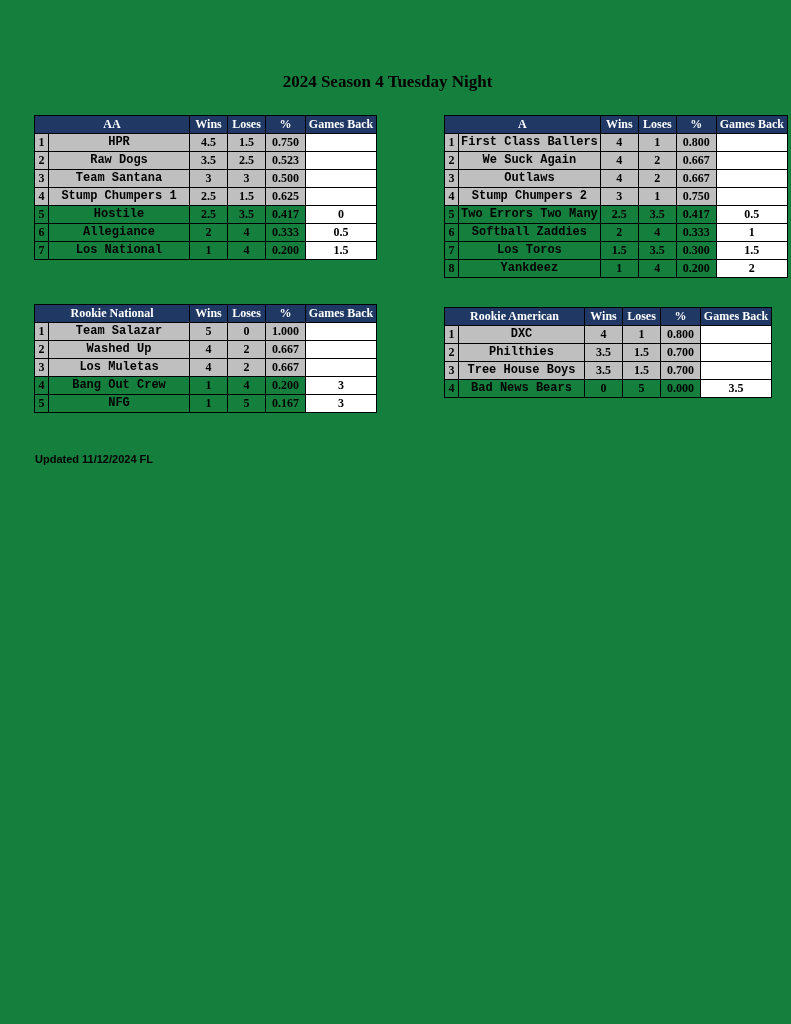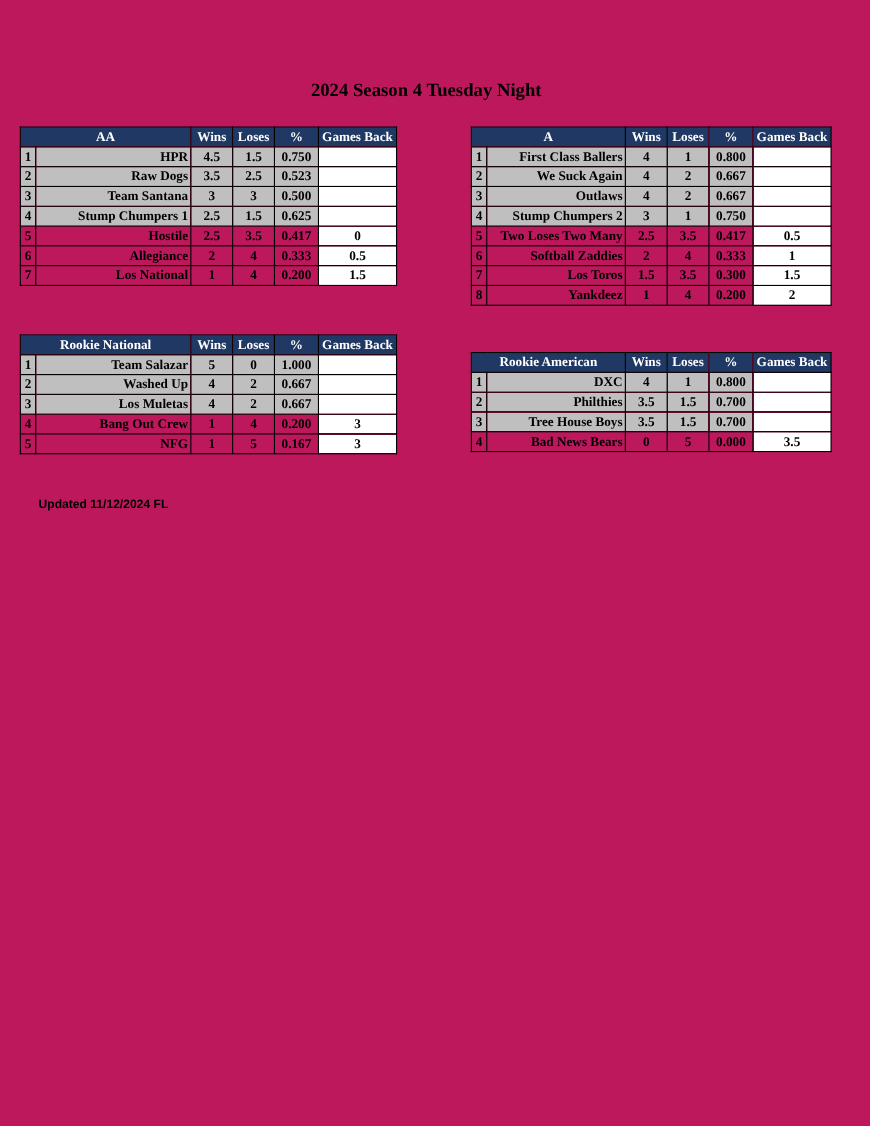--- a/index.html
+++ b/index.html
@@ -4,40 +4,41 @@
 <style>
   html, body {
     margin: 0;
     padding: 0;
     background: #ffffff;
   }
   .page {
     position: relative;
     width: 791px;
     height: 1024px;
-    background: #be185d;
+    background: #15803d;
     font-family: "Liberation Serif", serif;
     overflow: hidden;
   }
   .title {
     position: absolute;
     top: 72px;
     left: 0;
     width: 775px;
     margin: 0;
     text-align: center;
     font-size: 17px;
     font-weight: bold;
     color: #000000;
     font-family: "Liberation Serif", serif;
   }
   table.standings {
     position: absolute;
     border-collapse: collapse;
     table-layout: fixed;
+    margin-left: 16px;
   }
   table.standings col.c-rank  { width: 14px; }
   table.standings col.c-team  { width: 141px; }
   table.standings.narrow col.c-team { width: 126px; }
   table.standings col.c-wins  { width: 38px; }
   table.standings col.c-loses { width: 38px; }
   table.standings col.c-pct   { width: 40px; }
   table.standings col.c-gb    { width: 71px; }
 
   table.standings th,
@@ -51,30 +52,30 @@
     white-space: nowrap;
     overflow: hidden;
     color: #000000;
   }
   table.standings thead th {
     background: #1F3864;
     color: #ffffff;
     text-align: center;
   }
   table.standings td.rank { text-align: center; padding: 0; }
-  table.standings td.team { text-align: right; }
+  table.standings td.team { text-align: center; font-family: Liberation Mono, monospace; }
   table.standings td.num  { text-align: center; }
   table.standings td.gb   { text-align: center; background: #ffffff; }
   table.standings tr.shaded td { background: #BFBFBF; }
   table.standings tr.shaded td.gb { background: #ffffff; }
 
   #table-0 { left: 18px;  top: 115px; }
   #table-1 { left: 428px; top: 115px; }
   #table-2 { left: 18px;  top: 304px; }
-  #table-3 { left: 428px; top: 320px; border-radius: 28px; }
+  #table-3 { left: 428px; top: 307px; border-radius: 28px; }
 
   .updated {
     position: absolute;
     left: 35px;
     top: 453px;
     font-family: "Liberation Sans", sans-serif;
     font-weight: bold;
     font-size: 11px;
     color: #000000;
   }
@@ -210,21 +211,21 @@
         <tr class="shaded">
           <td class="rank">4</td>
           <td class="team">Stump Chumpers 2</td>
           <td class="num">3</td>
           <td class="num">1</td>
           <td class="num">0.750</td>
           <td class="gb"></td>
         </tr>
         <tr>
           <td class="rank">5</td>
-          <td class="team">Two Loses Two Many</td>
+          <td class="team">Two Errors Two Many</td>
           <td class="num">2.5</td>
           <td class="num">3.5</td>
           <td class="num">0.417</td>
           <td class="gb">0.5</td>
         </tr>
         <tr>
           <td class="rank">6</td>
           <td class="team">Softball Zaddies</td>
           <td class="num">2</td>
           <td class="num">4</td>

